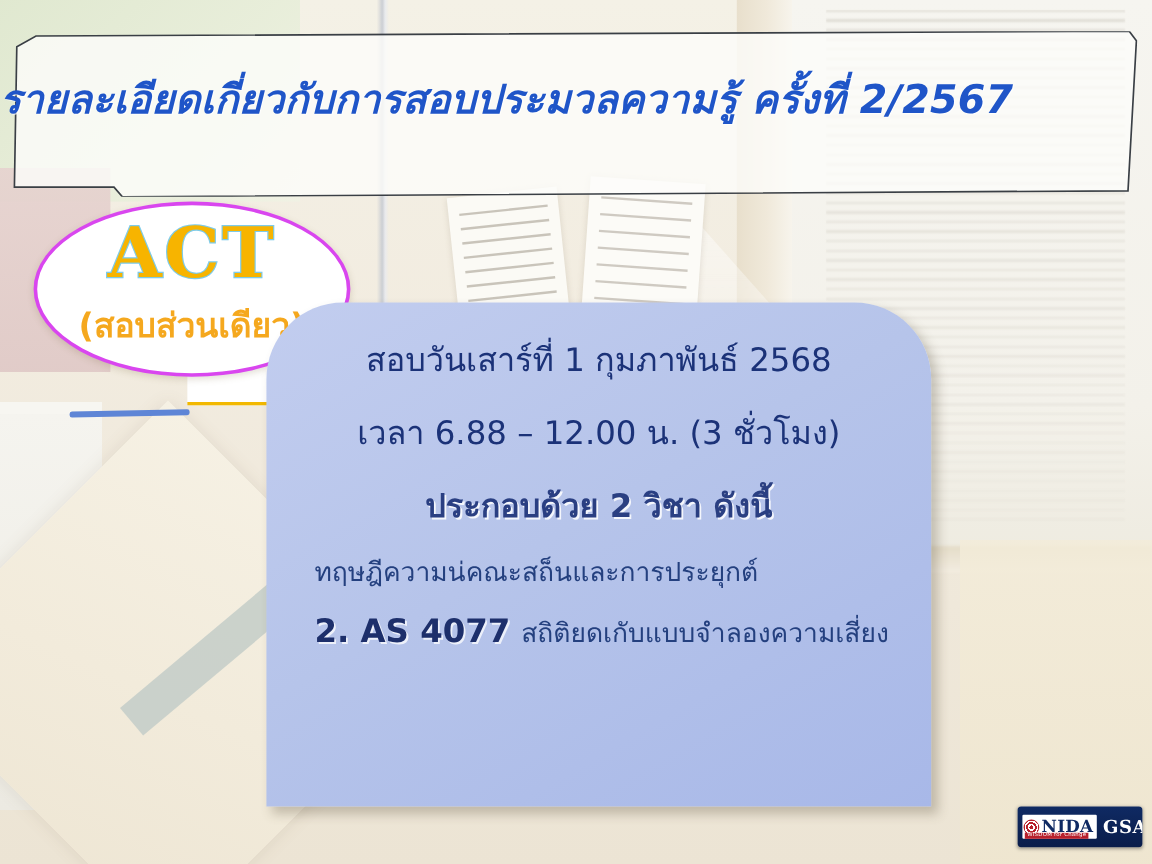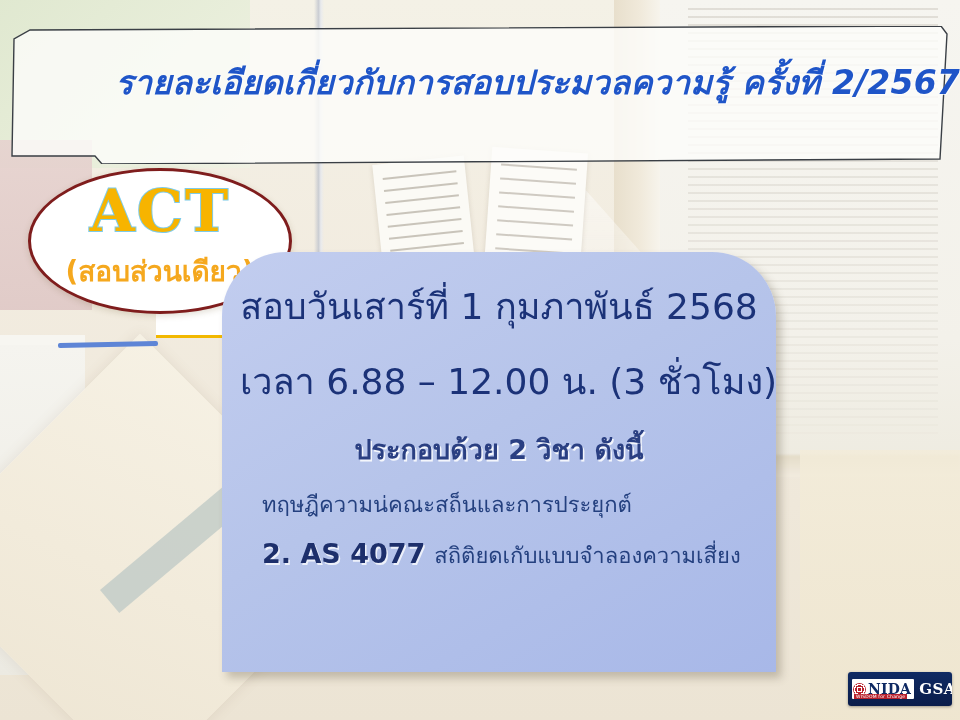--- a/index.html
+++ b/index.html
@@ -165,39 +165,39 @@
     left: 8px; top: 26px;
     width: 940px; height: 138px;
     pointer-events: none;
   }
   .title-outline svg { display:block; }
 
   .title-text {
     position: absolute;
     left: 0; top: 56px;
     width: 960px;
-    text-align: right;
+    text-align: left;
     font-family: "DejaVu Sans", "Liberation Sans", sans-serif;
     font-size: 33px;
     font-weight: bold;
     font-style: italic;
     color: #1f55c8;
     letter-spacing: .2px;
     white-space: nowrap;
     text-shadow: 1px 1px 0 rgba(255,255,255,.7);
   }
 
   
   .act-badge {
     position: absolute;
     left: 28px; top: 168px;
     width: 258px; height: 140px;
     border-radius: 50%;
     background: #ffffff;
-    border: 3px solid #7f1d1d;
+    border: 3px solid #d946ef;
     box-shadow: 0 2px 6px rgba(120,100,60,.22);
   }
   .act-tail {
     position: absolute;
     left: 156px; top: 277px;
     width: 130px; height: 58px;
     background: #ffffff;
     border-right: 3px solid #f2b800;
     border-bottom: 3px solid #f2b800;
     clip-path: polygon(0 0, 100% 0, 100% 100%, 0 100%);
@@ -247,21 +247,21 @@
     border-bottom-left-radius: 0;
     border-bottom-right-radius: 0;
     box-shadow: 5px 6px 9px rgba(90,80,60,.30);
     box-sizing: border-box;
     padding: 26px 18px 0 18px;
   }
 
   .line-plain {
     text-align: center;
     font-family: "DejaVu Sans", "Liberation Sans", sans-serif;
-    font-size: 36px;
+    font-size: 27px;
     color: #1b3278;
     margin: 0 0 18px 0;
     white-space: nowrap;
   }
   .line-bold {
     text-align: center;
     font-family: "DejaVu Sans", "Liberation Sans", sans-serif;
     font-size: 27px;
     font-weight: bold;
     color: #2a3f82;

